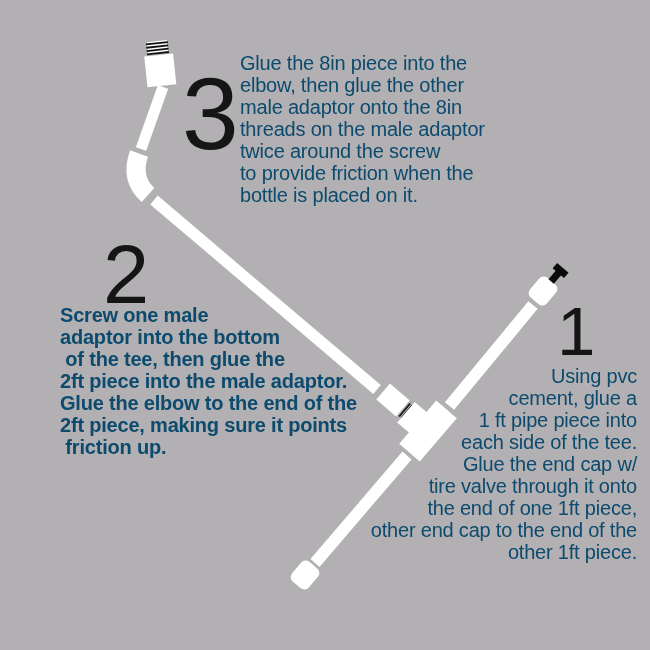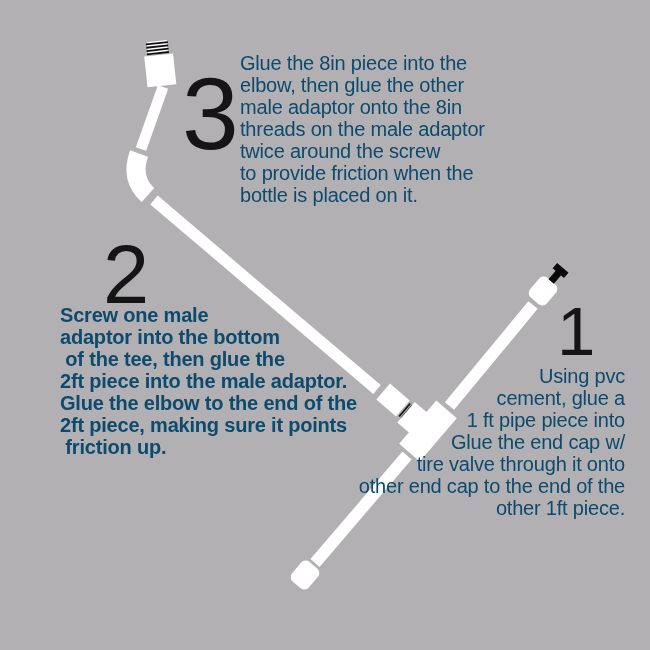--- a/index.html
+++ b/index.html
@@ -17,21 +17,21 @@
     position:absolute;color:#151515;line-height:1;
     font-weight:normal;letter-spacing:-1px;
   }
   .step-text{position:absolute;color:#0c4a6e;font-size:20px;line-height:22px;letter-spacing:-0.2px;}
   .step-text div{white-space:pre;}
   #step3-num{left:182px;top:63px;font-size:102px;}
   #step2-num{left:103px;top:233px;font-size:83px;}
   #step1-num{left:557px;top:297px;font-size:69px;}
   #step3-text{left:240px;top:52px;text-align:left;}
   #step2-text{left:60px;top:304px;text-align:left;font-weight:bold;}
-  #step1-text{right:25px;top:365px;text-align:right;}
+  #step1-text{right:13px;top:365px;text-align:right;}
 </style>
 </head>
 <body>
 
 <div id="canvas">
 
   <svg id="pipe-svg" viewBox="0 0 650 650" xmlns="http://www.w3.org/2000/svg">
 
     <g transform="rotate(-6 159 63)">
       <rect class="fitting" x="149" y="41" width="20" height="13"></rect>
@@ -90,19 +90,21 @@
     <div>2ft piece into the male adaptor.</div>
     <div>Glue the elbow to the end of the</div>
     <div>2ft piece, making sure it points</div>
     <div> friction up.</div>
   </div>
 
   <div id="step1-text" class="step-text">
     <div>Using pvc</div>
     <div>cement, glue a</div>
     <div>1 ft pipe piece into</div>
+    <div>each side of the tee.</div>
     <div>Glue the end cap w/</div>
     <div>tire valve through it onto</div>
+    <div>the end of one 1ft piece,</div>
     <div>other end cap to the end of the</div>
     <div>other 1ft piece.</div>
   </div>
 
 </div>
 
 </body></html>

